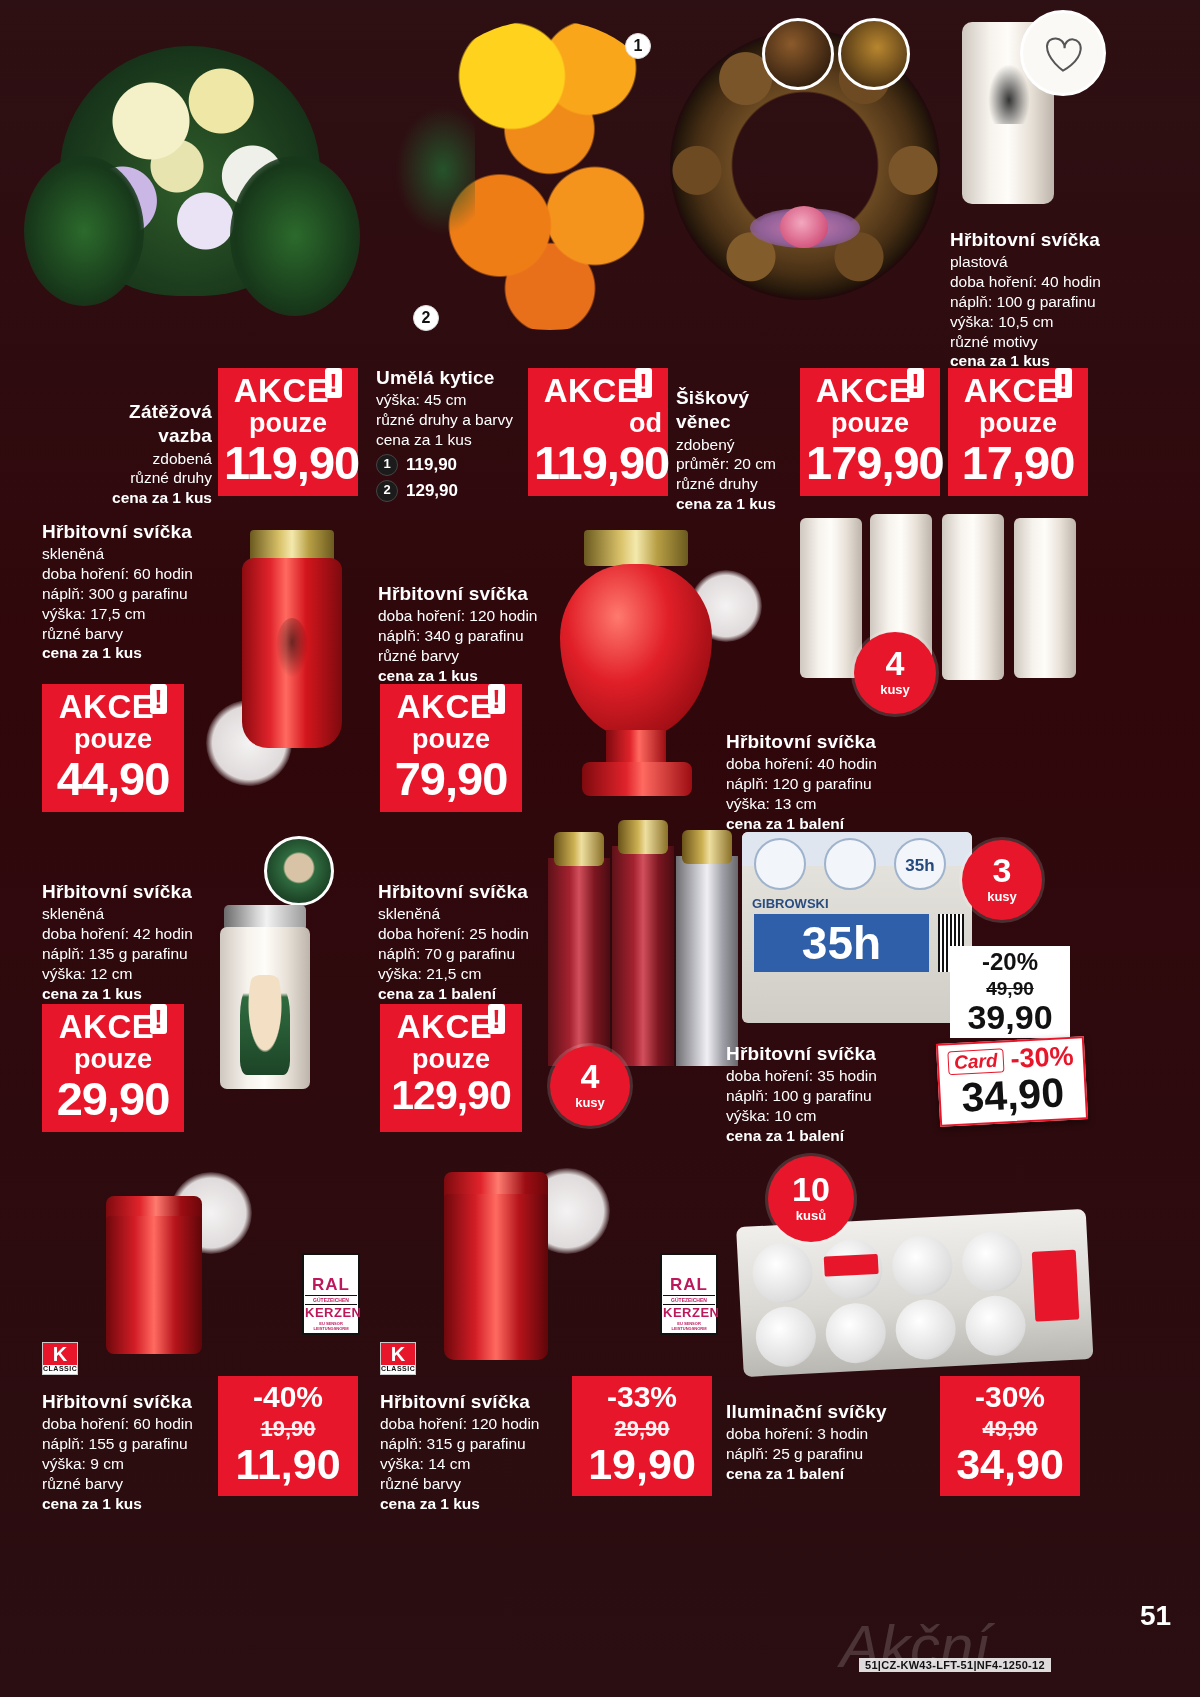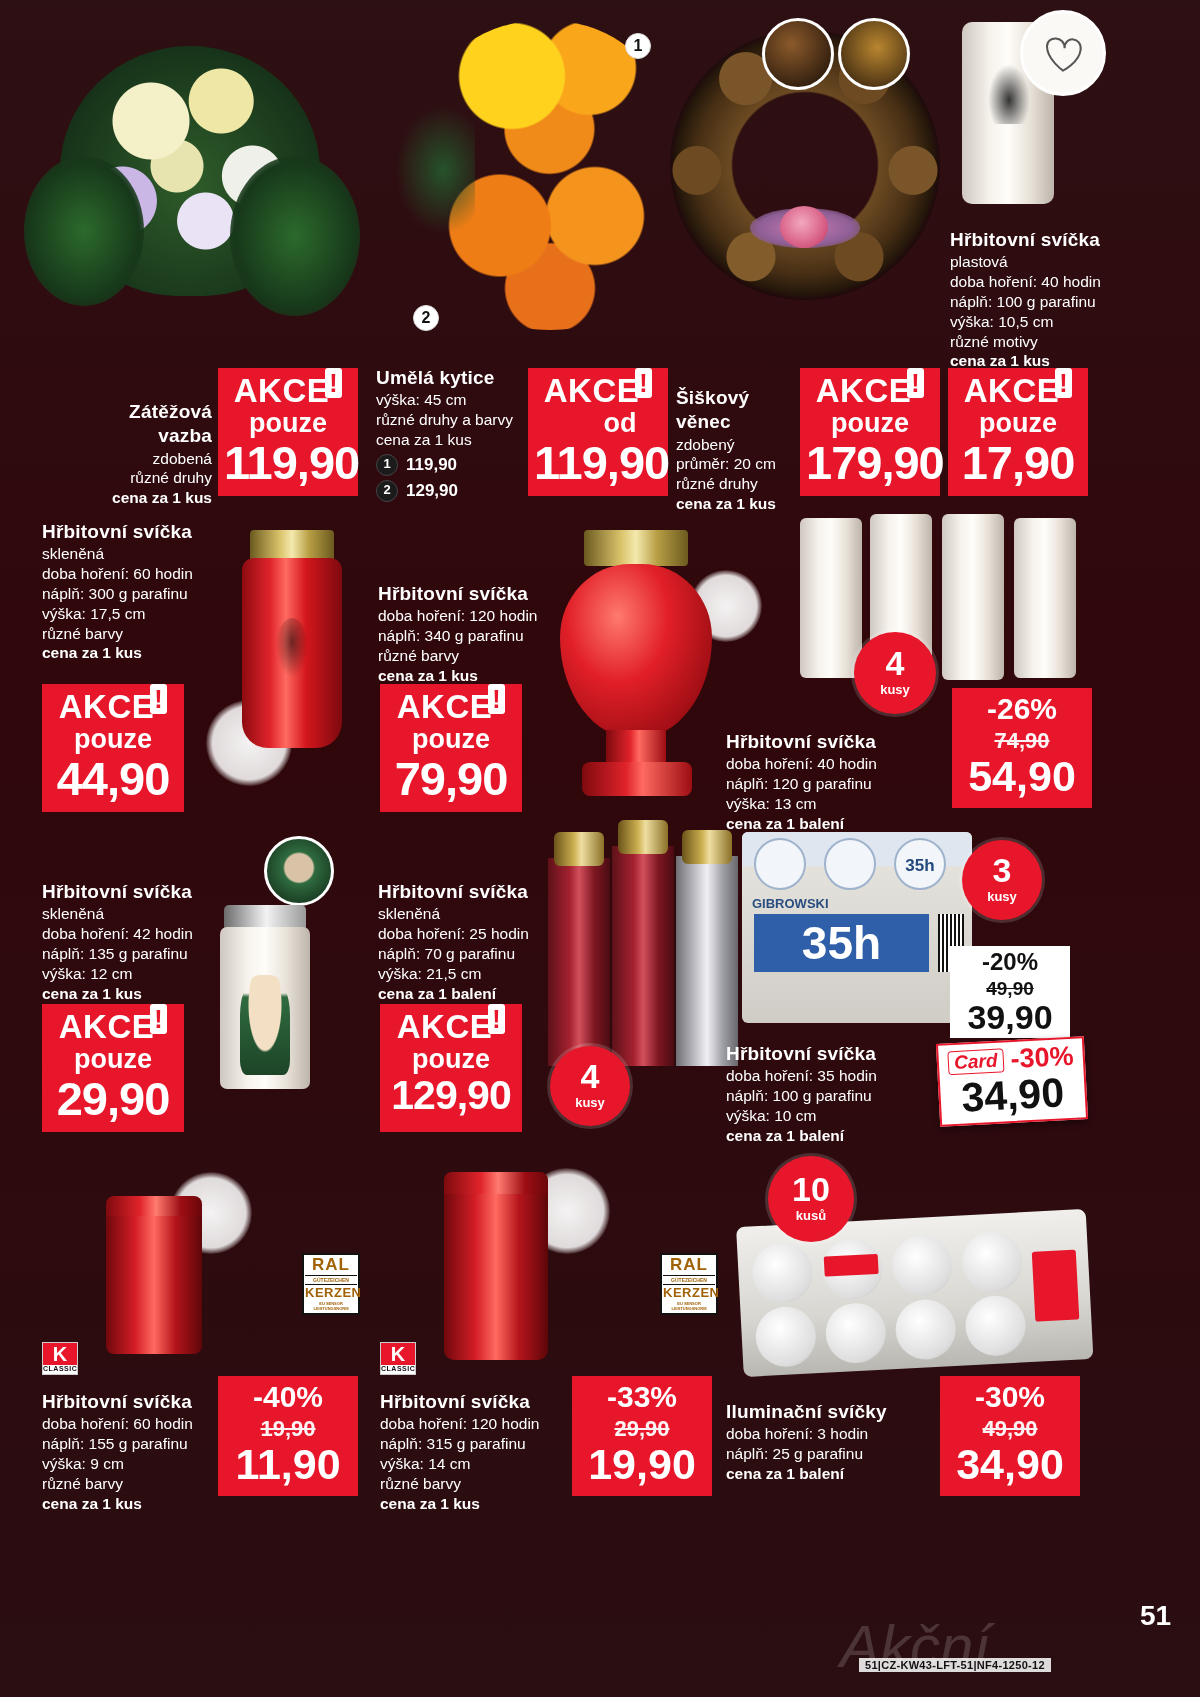--- a/index.html
+++ b/index.html
@@ -85,22 +85,22 @@
   .coupon .top { display:flex; align-items:center; gap:7px; justify-content:center;}
   .coupon .cardword {
     font-style: italic; font-weight:bold; color:#e8162a; font-size:19px;
     border:1.5px solid #e8162a; border-radius:4px; padding:0 5px;
   }
   .coupon .cpct { color:#e8162a; font-weight:bold; font-size:27px; }
   .coupon .cval { color:#111; font-weight:bold; font-size:41px; line-height:1; }
 
   
   .ral {
-    background:#fff; color:#a16207; border:2px solid #111; width:58px; text-align:center;
-    padding:0 1px 2px 1px; font-weight:bold;
+    background:#fff; color:#be185d; border:2px solid #111; width:58px; text-align:center;
+    padding:20px 1px 2px 1px; font-weight:bold;
   }
   .ral .r1 { font-size: 17px; letter-spacing: 1px; }
   .ral .r2 { font-size: 5px; border-top:1px solid #111; border-bottom:1px solid #111; padding:1px 0;}
   .ral .r3 { font-size: 13px; letter-spacing:.5px; }
   .ral .r4 { font-size: 4px; margin-top:1px; }
 
   
   .kclassic { width:36px; background:#fff; border:1px solid #ccc; text-align:center; padding-bottom:2px; }
   .kclassic .k { background:#e8162a; color:#fff; font-weight:bold; font-size:20px; line-height:22px; }
   .kclassic .c { font-size:7px; font-weight:bold; color:#111; letter-spacing:.5px;}
@@ -234,21 +234,21 @@
       <div class="vp">119,90</div>
     </div>
     <div class="vrow">
       <div class="marker dark">2</div>
       <div class="vp">129,90</div>
     </div>
   </div>
 
   <div class="abs akce" style="left:528px; top:368px; width:140px; height:128px;">
     <div class="akce-word">AKCE</div>
-    <div class="pouze" style="text-align:center; padding-left:8px;margin-left:36px;">od</div>
+    <div class="pouze" style="text-align:right; padding-left:8px;margin-left:36px;">od</div>
     <div class="val">119,90</div>
   </div>
 
   <div class="abs desc" style="left:676px; top:386px; width:150px;">
     <div class="t">Šiškový</div>
     <div class="t">věnec</div>
     <div class="l">zdobený</div>
     <div class="l">průměr: 20 cm</div>
     <div class="l">různé druhy</div>
     <div class="b">cena za 1 kus</div>
@@ -328,25 +328,20 @@
   </div>
 
   <div class="abs desc" style="left:726px; top:730px; width:210px;">
     <div class="t">Hřbitovní svíčka</div>
     <div class="l">doba hoření: 40 hodin</div>
     <div class="l">náplň: 120 g parafinu</div>
     <div class="l">výška: 13 cm</div>
     <div class="b">cena za 1 balení</div>
   </div>
 
-  <div class="abs pct-box" style="left:952px; top:688px; width:140px; height:120px;">
-    <div class="pct">-26%</div>
-    <div class="old">74,90</div>
-    <div class="new">54,90</div>
-  </div>
 
   <div class="abs desc" style="left:42px; top:880px; width:200px;">
     <div class="t">Hřbitovní svíčka</div>
     <div class="l">skleněná</div>
     <div class="l">doba hoření: 42 hodin</div>
     <div class="l">náplň: 135 g parafinu</div>
     <div class="l">výška: 12 cm</div>
     <div class="b">cena za 1 kus</div>
   </div>
 

